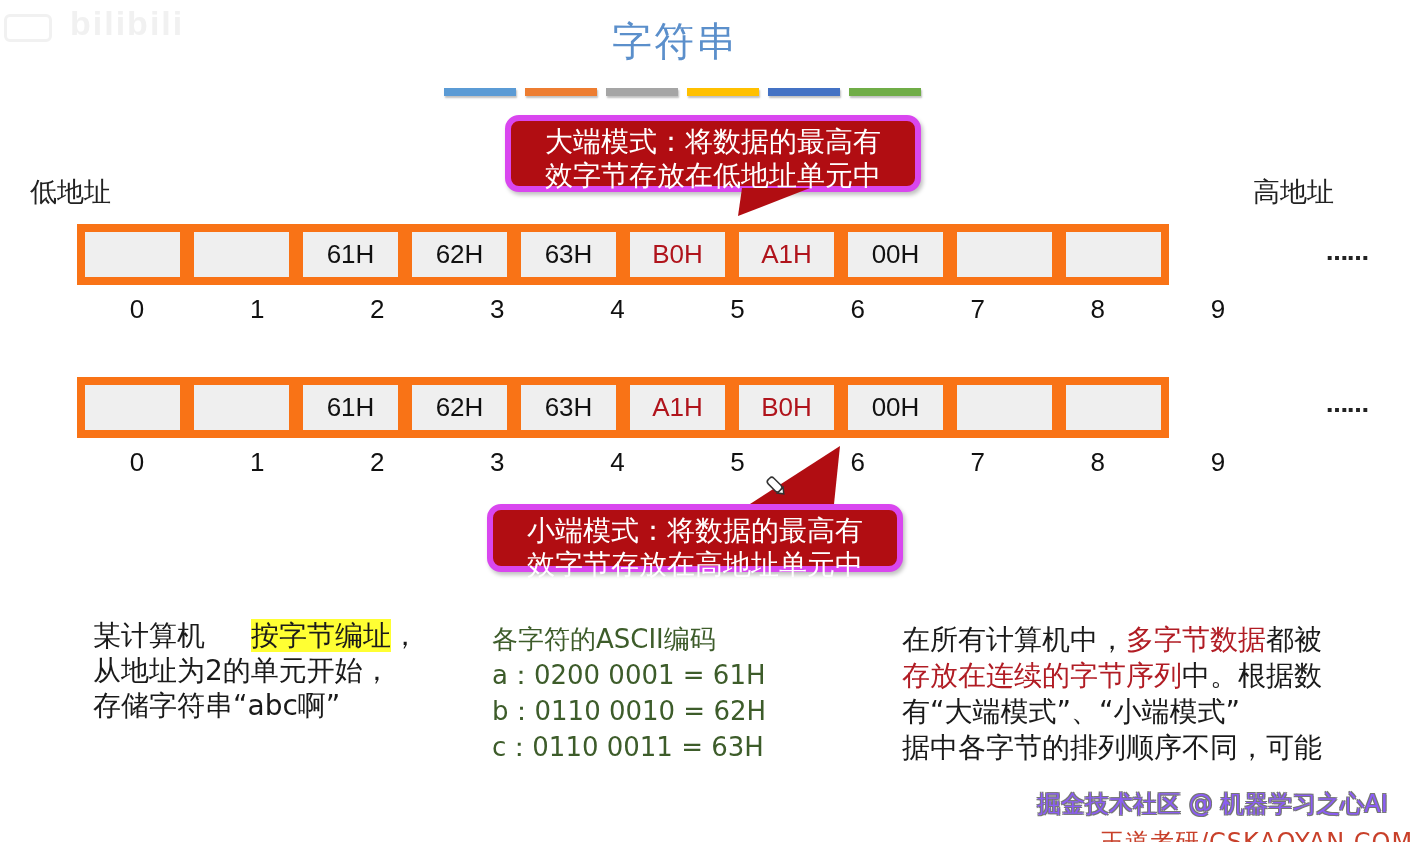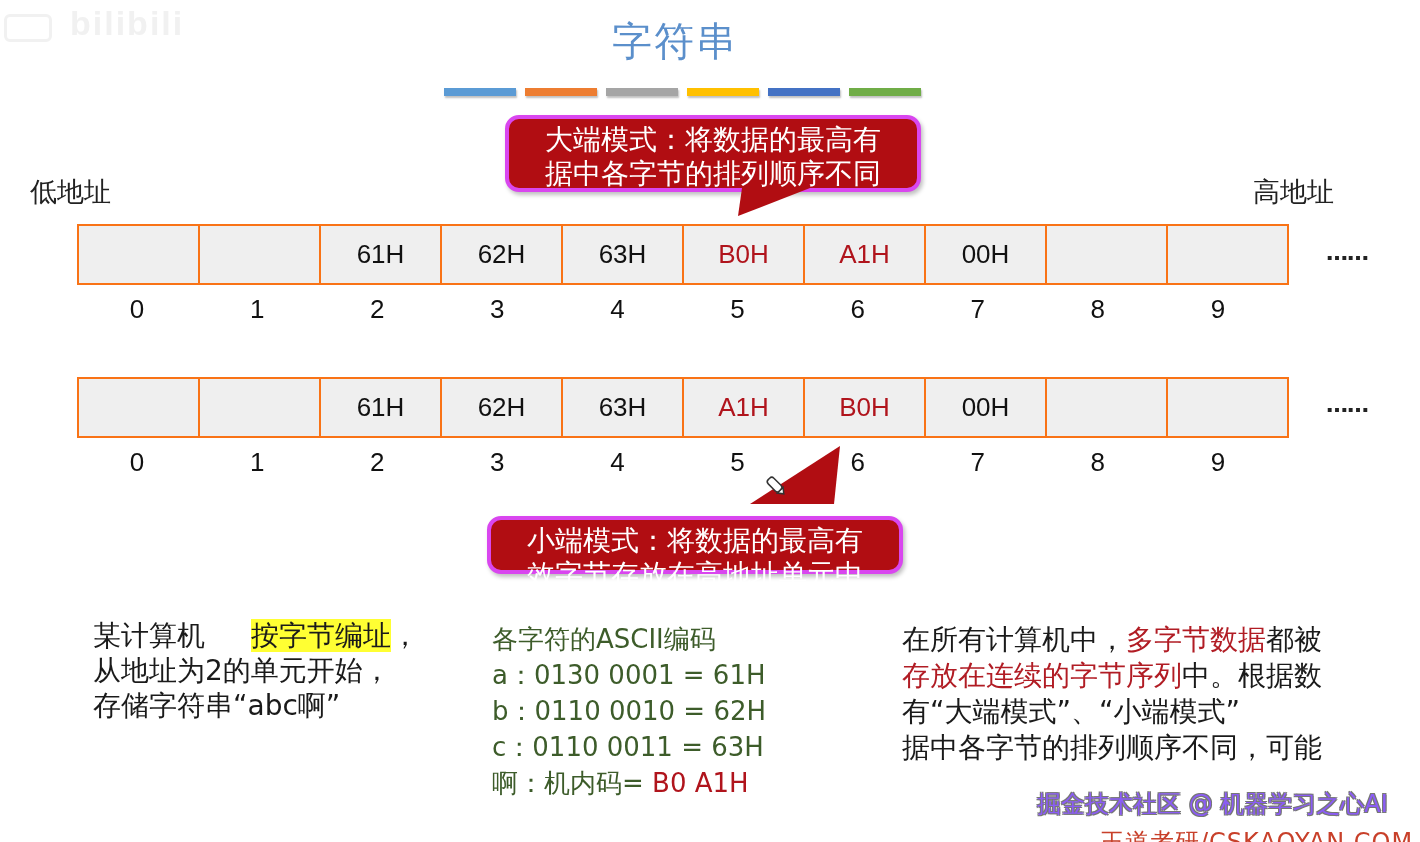--- a/index.html
+++ b/index.html
@@ -22,36 +22,36 @@
   }
   .title {
     left: 0; width: 1350px; top: 14px; text-align: center;
     font-size: 40px; color: #5b8fcb; letter-spacing: 2px;
   }
   .stripes { left: 444px; top: 88px; display: flex; gap: 9px; }
   .stripe { width: 72px; height: 8px; box-shadow: 1px 2px 2px rgba(0,0,0,0.25); }
   .addr-label { font-size: 27px; color: #222; top: 174px; }
   .mem-row { left: 77px; display: flex; height: 61px; }
   .cell {
-    width: 123px; height: 61px; box-sizing: border-box;
-    background: #efefef; border: 2px solid #f97316; margin-left: -2px;
+    width: 111px; height: 61px; box-sizing: border-box;
+    background: #efefef; border: 8px solid #f97316; margin-left: -2px;
     display: flex; align-items: center; justify-content: center;
     font-family: "Liberation Sans", "DejaVu Sans", sans-serif;
     font-size: 26px; color: #111;
   }
   .cell:first-child { margin-left: 0; }
   .cell.red { color: #b0141c; }
   .idx-row { left: 77px; display: flex; }
   .idx {
     width: 120.1px; text-align: center;
     font-family: "Liberation Sans", "DejaVu Sans", sans-serif; font-size: 26px; color: #111;
   }
   .ellipsis { left: 1326px; font-size: 22px; font-weight: bold; letter-spacing: -1px; color: #222; }
   .callout {
-    background: #b10d12; border: 4px solid #d946ef; border-radius: 14px;
+    background: #b10d12; border: 6px solid #d946ef; border-radius: 14px;
     color: #fff; font-size: 28px; line-height: 34px; text-align: center;
     box-sizing: border-box; padding: 4px 10px;
     box-shadow: 2px 3px 4px rgba(0,0,0,0.25);
   }
   .tail { position: absolute; }
   .note { font-size: 28px; line-height: 35px; color: #1a1a1a; }
   .hl { background: #ffff33; margin-left: 46px; }
   .ascii { color: #3d5c2a; font-size: 26px; line-height: 36px; }
   .ascii .red { color: #b0141c; }
   .red-text { color: #b11c24; }
@@ -78,21 +78,21 @@
     <div class="stripe" style="background: rgb(255, 192, 0);"></div>
     <div class="stripe" style="background: rgb(68, 114, 196);"></div>
     <div class="stripe" style="background: rgb(112, 173, 71);"></div>
   </div>
 
 <div class="abs addr-label" style="left:30px;">低地址</div>
 <div class="abs addr-label" style="left:1253px;">高地址</div>
 
 <div class="abs callout" style="left:505px; top:115px; width:416px; height:77px;">
   <div>大端模式：将数据的最高有</div>
-  <div>据中各字节的排列顺序不同</div>
+  <div>效字节存放在低地址单元中</div>
 </div>
 <svg class="tail" style="left:730px; top:188px;" width="90" height="32">
   <polygon points="12,0 80,0 8,28" fill="#b10d12"></polygon>
 </svg>
 
 <div class="abs mem-row" style="top:224px;" id="row-big">
     <div class="cell"></div>
     <div class="cell"></div>
     <div class="cell">61H</div>
     <div class="cell">62H</div>
@@ -139,47 +139,44 @@
     <div class="idx">5</div>
     <div class="idx">6</div>
     <div class="idx">7</div>
     <div class="idx">8</div>
     <div class="idx">9</div>
   </div>
 
 <svg class="tail" style="left:740px; top:446px;" width="110" height="60">
   <polygon points="100,0 94,58 10,58" fill="#b10d12"></polygon>
 </svg>
-<div class="abs callout" style="left:487px; top:516px; width:416px; height:58px;">
+<div class="abs callout" style="left:487px; top:504px; width:416px; height:68px;">
   <div>小端模式：将数据的最高有</div>
   <div>效字节存放在高地址单元中</div>
 </div>
 <svg class="abs pencil" viewBox="0 0 24 24">
   <g transform="rotate(-45 12 12)">
     <rect x="8" y="2" width="8" height="16" rx="3" fill="#fff" stroke="#333" stroke-width="1.5"></rect>
     <polygon points="8,18 16,18 12,23" fill="#fff" stroke="#333" stroke-width="1.5"></polygon>
   </g>
 </svg>
 
 <div class="abs note" style="left:93px; top:618px;">
   <div>
     <span>某计算机</span><span class="hl">按字节编址</span><span>，</span>
   </div>
   <div>从地址为2的单元开始，</div>
   <div>存储字符串“abc啊”</div>
 </div>
 
 <div class="abs ascii" style="left:492px; top:621px;">
   <div>各字符的ASCII编码</div>
-  <div>a：0130 0001 = 61H</div>
+  <div>a：0200 0001 = 61H</div>
   <div>b：0110 0010 = 62H</div>
   <div>c：0110 0011 = 63H</div>
-  <div>
-    <span>啊：机内码= </span><span class="red">B0 A1H</span>
-  </div>
 </div>
 
 <div class="abs note" style="left:902px; top:622px; line-height:36px;">
   <div><span>在所有计算机中，</span><span class="red-text">多字节数据</span><span>都被</span></div>
   <div><span class="red-text">存放在连续的字节序列</span><span>中。根据数</span></div>
   <div>有“大端模式”、“小端模式”</div>
   <div>据中各字节的排列顺序不同，可能</div>
 </div>
 
 <div class="abs credit">掘金技术社区 @ 机器学习之心AI</div>

